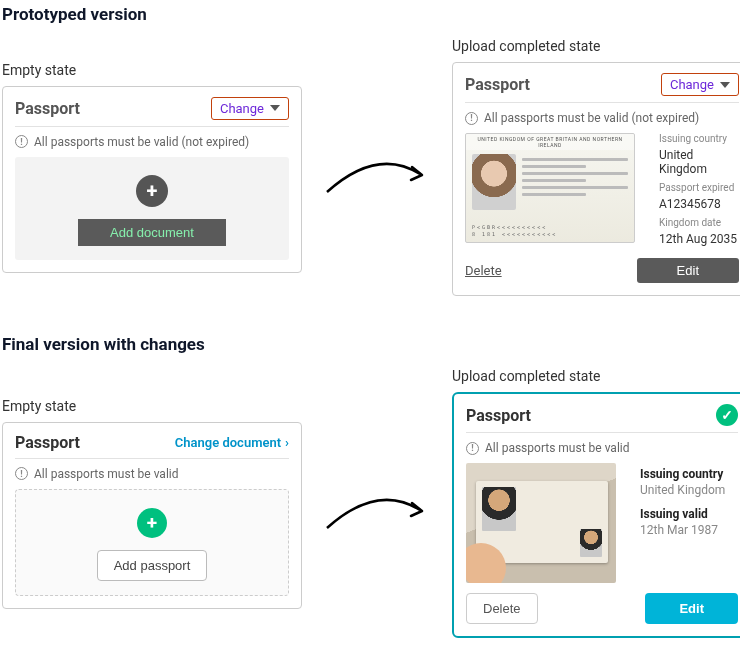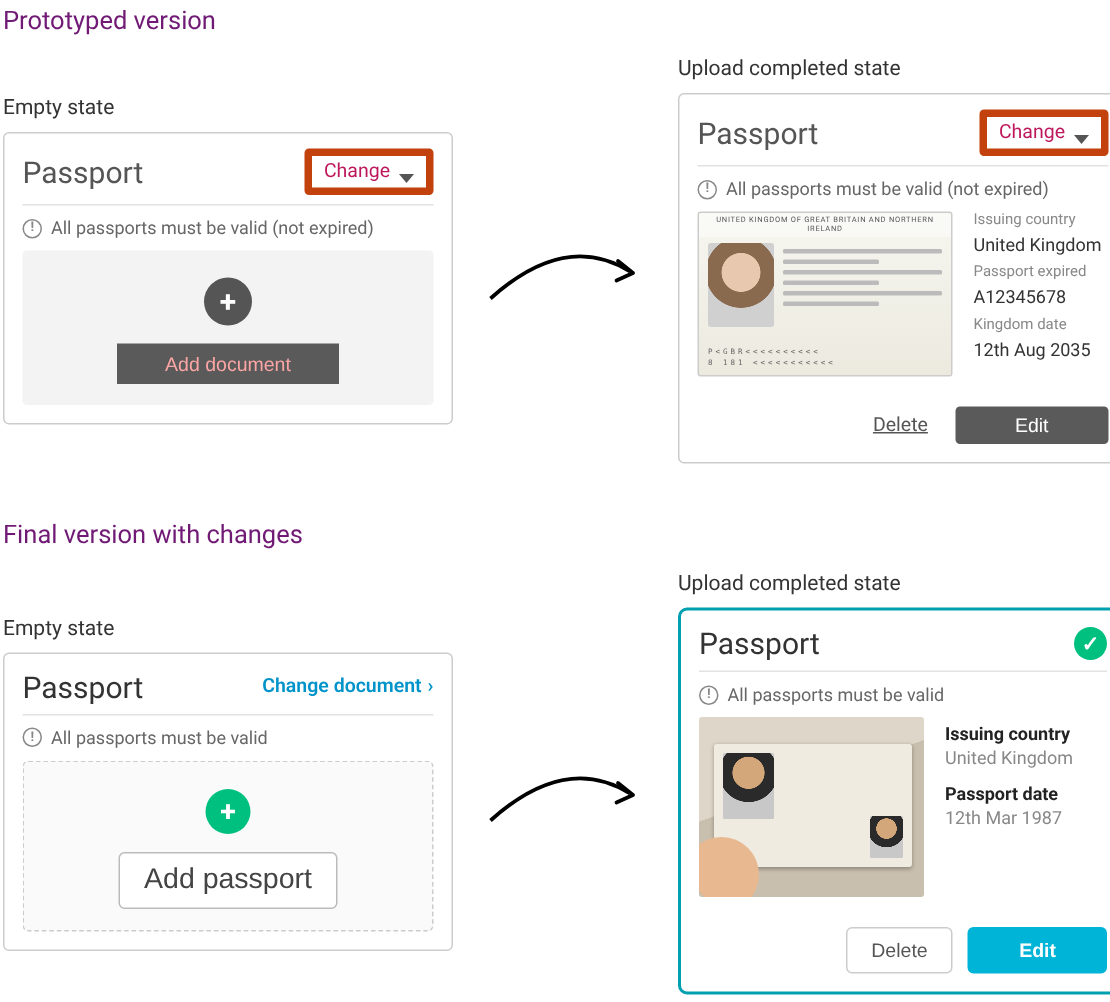--- a/index.html
+++ b/index.html
@@ -4,24 +4,24 @@
 <style>
   * { box-sizing: border-box; margin: 0; padding: 0; }
   body {
     font-family: -apple-system, BlinkMacSystemFont, "Segoe UI", Roboto, Arial, sans-serif;
     color: #333;
     width: 740px;
     padding: 4px 2px;
     background: #fff;
   }
   .section-title {
-    font-weight: 400;
+    font-weight: 700;
     font-size: 17px;
     margin-bottom: 14px;
-    color: #701a75;
+    color: #0f172a;
   }
   .row {
     display: flex;
     align-items: center;
     gap: 20px;
     margin-bottom: 38px;
   }
   .col-label {
     font-size: 14px;
     color: #333;
@@ -47,35 +47,35 @@
   }
   .card-header {
     display: flex;
     align-items: center;
     justify-content: space-between;
     padding-bottom: 6px;
     border-bottom: 1px solid #e2e2e2;
     margin-bottom: 8px;
   }
   .card-title {
-    font-weight: 400;
-    font-size: 20px;
+    font-weight: 700;
+    font-size: 16px;
     color: #555;
   }
   .card.final-selected .card-title,
   .final-empty .card-title { color: #333; }
   .change-btn {
     display: flex;
-    align-items: flex-end;
+    align-items: center;
     gap: 6px;
-    border: 5px solid #c2410c;
+    border: 1px solid #c2410c;
     border-radius: 3px;
     padding: 3px 8px;
     font-size: 13px;
-    color: #be185d;
+    color: #6d28d9;
     cursor: pointer;
     background: #fff;
   }
   .chevron-down {
     width: 0; height: 0;
     border-left: 5px solid transparent;
     border-right: 5px solid transparent;
     border-top: 6px solid #555;
   }
   .info-row {
@@ -114,21 +114,21 @@
     background: #555;
     color: #fff;
     display: flex;
     align-items: center;
     justify-content: center;
     font-size: 20px;
     font-weight: 700;
   }
   .add-doc-btn {
     background: #5a5a5a;
-    color: #fca5a5;
+    color: #86efac;
     border: none;
     border-radius: 0;
     padding: 6px 32px;
     font-size: 13px;
     cursor: pointer;
   }
   
   .passport-preview {
     width: 170px; height: 110px;
     border: 1px solid #ccc;
@@ -156,30 +156,30 @@
   .pp-line { height: 3px; background: #bbb; border-radius: 1px; }
   .pp-line.short { width: 60%; }
   .pp-mrz {
     position: absolute; bottom: 4px; left: 6px; right: 6px;
     font-family: monospace;
     font-size: 5px;
     letter-spacing: 2px;
     color: #666;
     line-height: 1.4;
   }
-  .detail-list { display: flex; gap: 14px; }
+  .detail-list { display: flex; gap: 24px; }
   .details { flex: 1; font-size: 11px; display: flex; flex-direction: column; gap: 4px; }
   .dl-label { color: #888; font-size: 10px; }
   .dl-value { color: #333; font-size: 12px; margin-bottom: 2px; }
   .actions {
     display: flex;
-    justify-content: flex-end;
+    justify-content: space-between;
     align-items: center;
     gap: 18px;
-    margin-top: 20px;
+    margin-top: 10px;
   }
   .link-underline {
     color: #555;
     text-decoration: underline;
     font-size: 13px;
     cursor: pointer;
   }
   .edit-btn-proto {
     background: #5a5a5a;
     color: #fff;
@@ -222,21 +222,21 @@
     align-items: center;
     justify-content: center;
     font-size: 19px;
     font-weight: 700;
   }
   .add-passport-btn {
     border: 1px solid #bbb;
     background: #fff;
     border-radius: 4px;
     padding: 7px 16px;
-    font-size: 19px;
+    font-size: 13px;
     color: #444;
     cursor: pointer;
   }
   
   .check-circle {
     width: 22px; height: 22px;
     border-radius: 50%;
     background: #00c07f;
     color: #fff;
     display: flex;
@@ -432,21 +432,21 @@
           <div class="fp-page">
             <div class="fp-photo"></div>
             <div style="flex:1"></div>
             <div class="fp-photo sm"></div>
           </div>
           <div class="fp-hand"></div>
         </div>
         <div class="details-final">
           <span class="df-label">Issuing country</span>
           <span class="df-value">United Kingdom</span>
-          <span class="df-label">Passport date</span>
+          <span class="df-label">Issuing valid</span>
           <span class="df-value">12th Mar 1987</span>
         </div>
       </div>
       <div class="actions" style="gap:10px">
         <button class="delete-btn-final">Delete</button>
         <button class="edit-btn-final">Edit</button>
       </div>
     </div>
   </div>
 </div>

